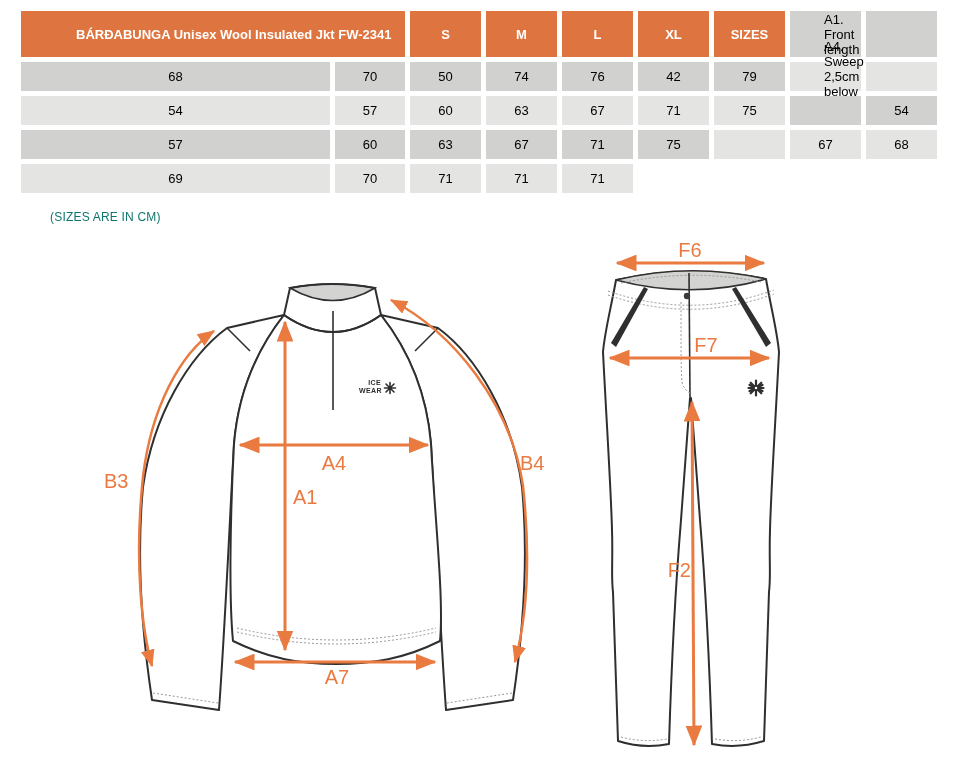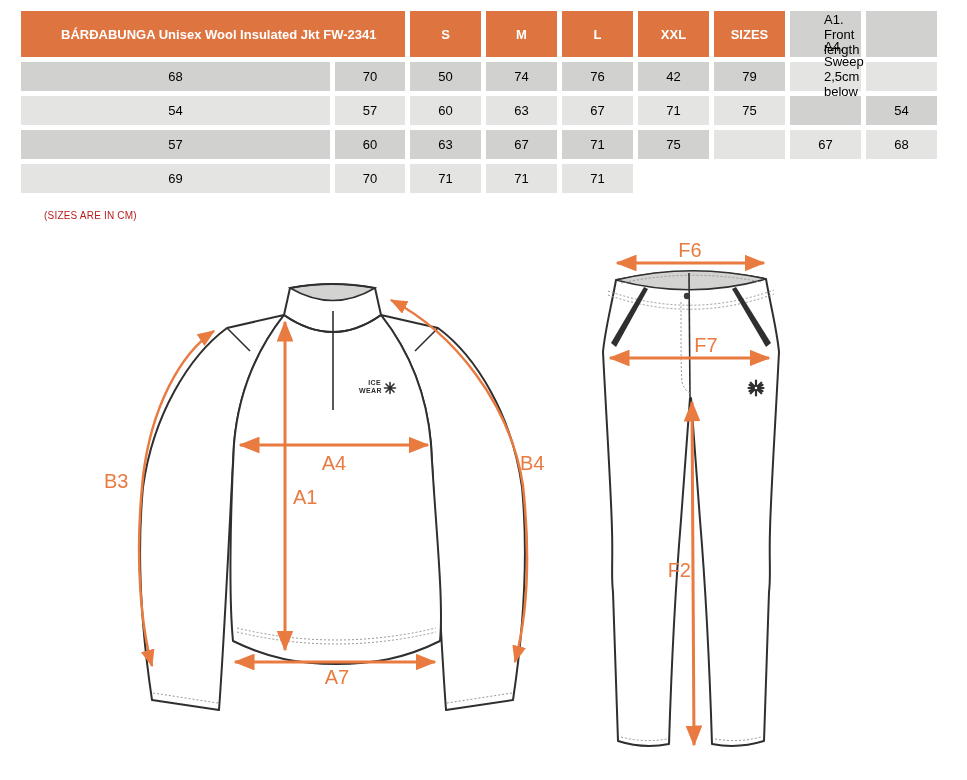--- a/index.html
+++ b/index.html
@@ -3,25 +3,25 @@
 <meta charset="utf-8">
 <style>
   html,body{margin:0;padding:0;background:#fff;}
   .canvas{position:relative;width:967px;height:780px;background:#ffffff;overflow:hidden;
           font-family:"Liberation Sans",sans-serif;}
   .size-table{position:absolute;left:21px;top:11px;display:grid;
               grid-template-columns:309px 70px repeat(7,71px);
               grid-template-rows:46px repeat(4,29px);gap:5px;}
   .cell{display:flex;align-items:center;justify-content:center;font-size:13px;color:#000000;}
   .hdr{background:#DE7540;color:#ffffff;font-weight:bold;font-size:13px;}
-  .title-cell{grid-column:1 / span 2;justify-content:flex-start;padding-left:40px;font-size:13px;}
+  .title-cell{grid-column:1 / span 2;justify-content:flex-start;padding-left:55px;font-size:13px;}
   .lbl{justify-content:flex-start;padding-left:34px;}
   .rowA{background:#D1D1CF;}
   .rowB{background:#E4E4E2;}
-  .units-note{position:absolute;left:44px;top:210px;color:#b91c1c;font-size:10px;letter-spacing:.2px;}
+  .units-note{position:absolute;left:50px;top:210px;color:#0f766e;font-size:12px;letter-spacing:.2px;}
   .diagram-svg{position:absolute;left:0;top:0;}
   
   .outline{fill:#ffffff;stroke:#2F2F2F;stroke-width:2;stroke-linejoin:round;}
   .seam{fill:none;stroke:#2F2F2F;stroke-width:1.6;}
   .stitch{fill:none;stroke:#979795;stroke-width:1;stroke-dasharray:2 2;}
   .grayfill{fill:#D3D3D1;stroke:#2F2F2F;stroke-width:1.6;}
   .arrow{fill:none;stroke:#E97A40;stroke-width:3;}
   .arrow-curved{fill:none;stroke:#E97A40;stroke-width:2.5;}
   .mlabel{fill:#E97A40;font-size:20px;font-family:"Liberation Sans",sans-serif;}
   .logo-txt{fill:#2F2F2F;font-size:7px;font-weight:bold;font-family:"Liberation Sans",sans-serif;letter-spacing:.4px;}
@@ -31,21 +31,21 @@
 </head>
 <body>
 
 <div class="canvas">
 
   <div class="size-table">
     <div class="cell hdr title-cell">BÁRÐABUNGA Unisex Wool Insulated Jkt FW-2341</div>
     <div class="cell hdr">S</div>
     <div class="cell hdr">M</div>
     <div class="cell hdr">L</div>
-    <div class="cell hdr">XXL</div>
+    <div class="cell hdr">XL</div>
     <div class="cell hdr">SIZES</div>
 
     <div class="cell rowA lbl">A1. Front length</div>
     <div class="cell rowA"></div>
     <div class="cell rowA">68</div>
     <div class="cell rowA">70</div>
     <div class="cell rowA">50</div>
     <div class="cell rowA">74</div>
     <div class="cell rowA">76</div>
     <div class="cell rowA">42</div>

